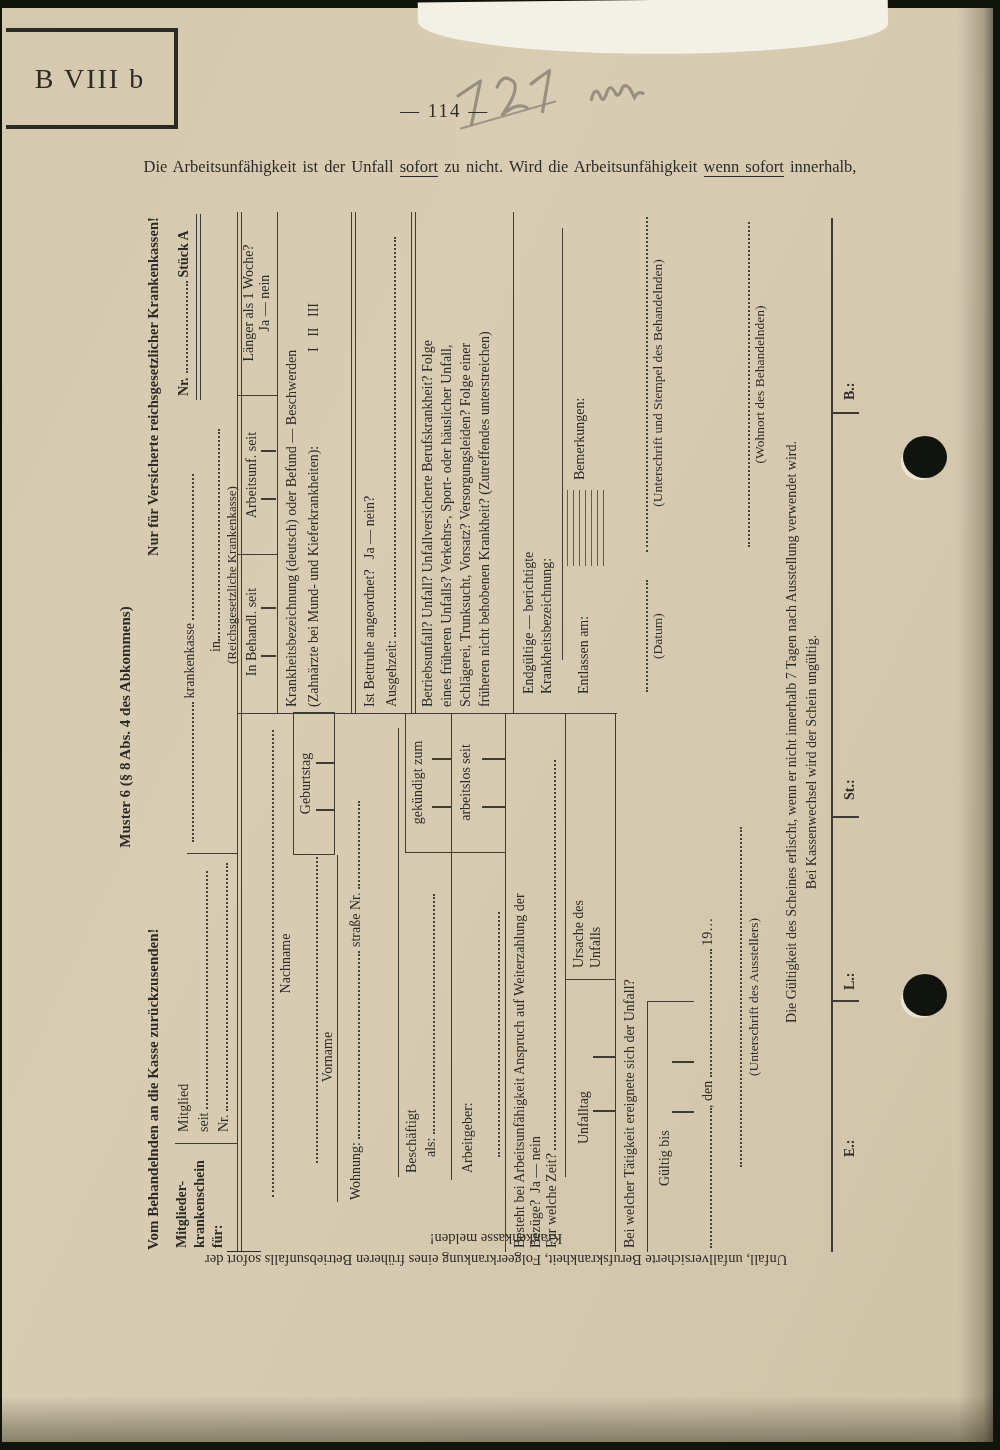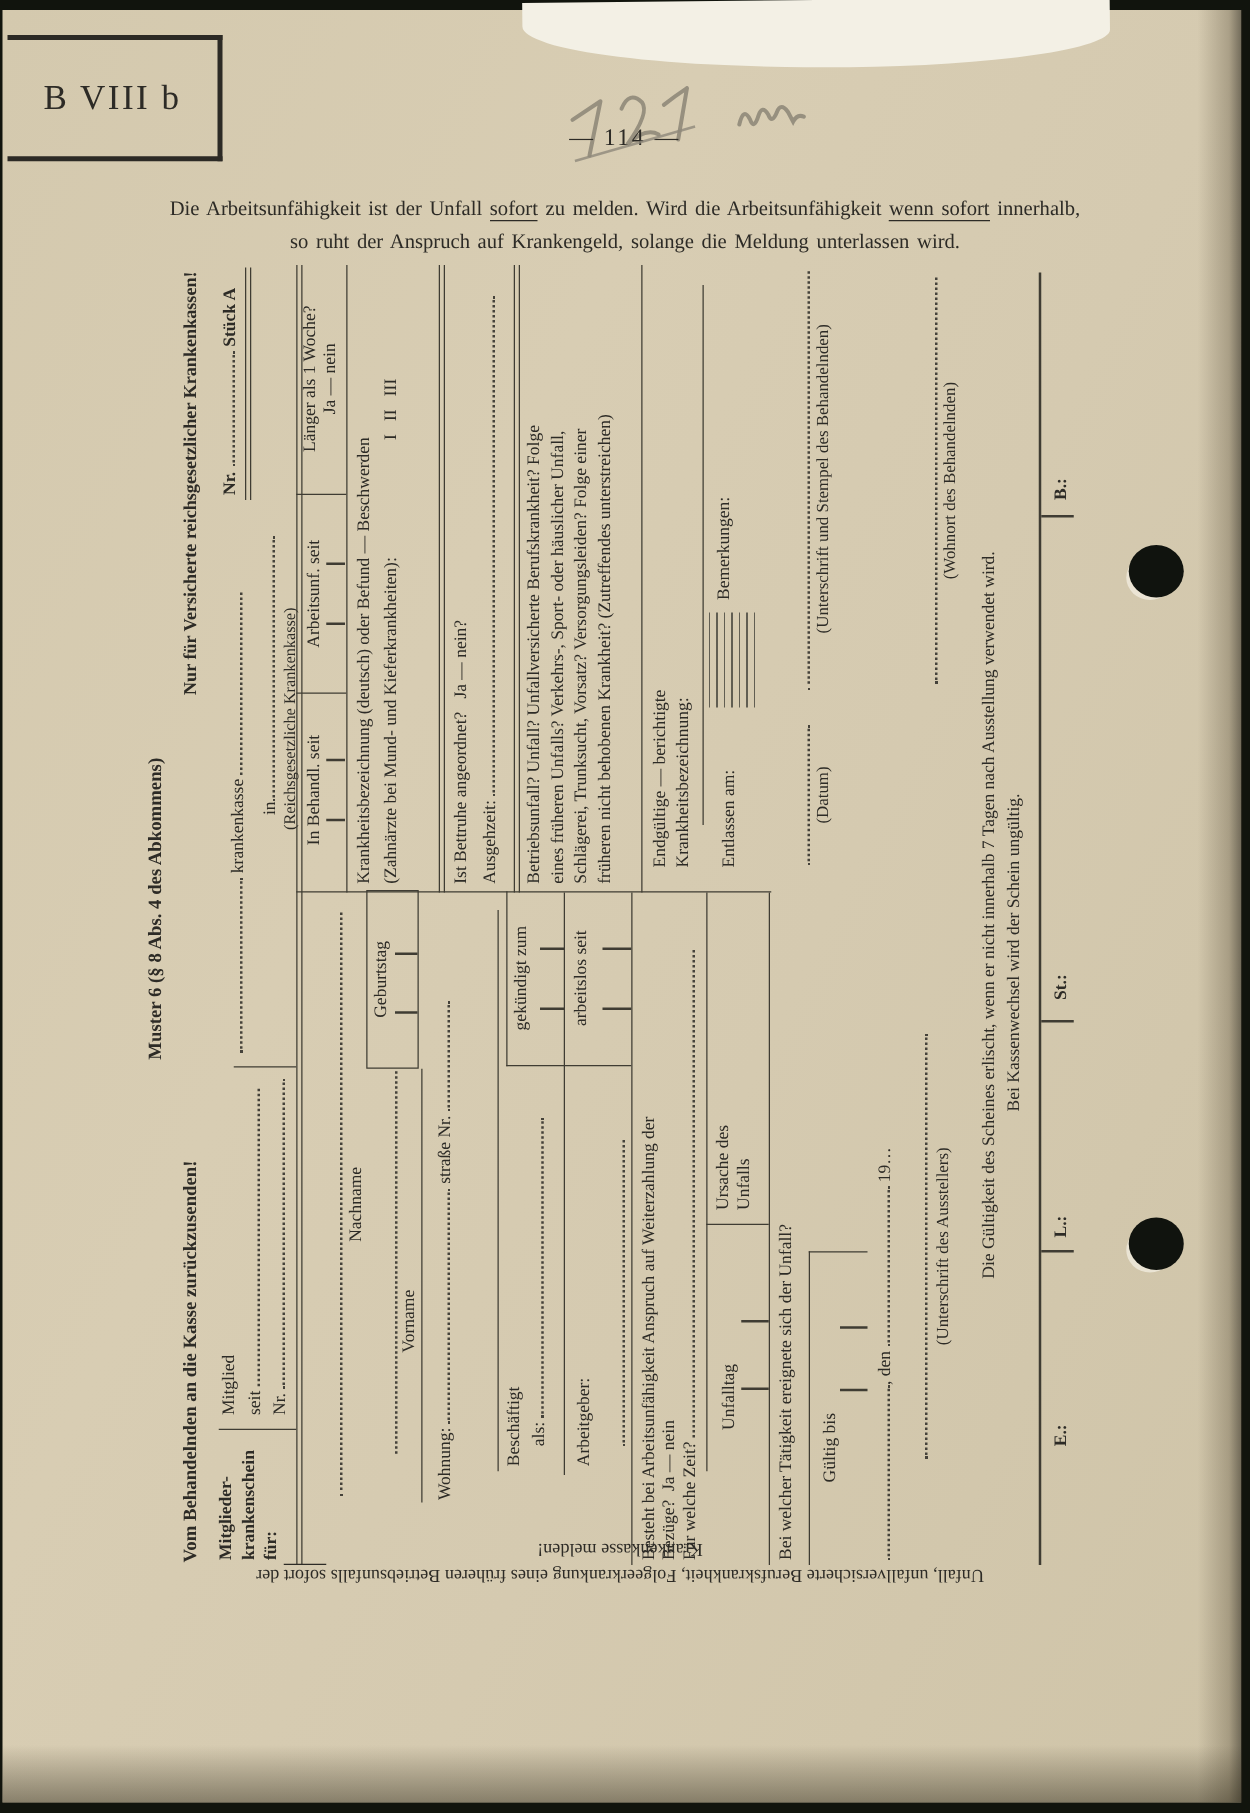--- a/index.html
+++ b/index.html
@@ -12,21 +12,21 @@
          border-radius:0 0 48% 60% / 0 0 30px 38px;transform:rotate(-.6deg);}
   .edge-r{left:958px;top:8px;width:36px;height:1434px;
           background:linear-gradient(to right,rgba(60,50,30,0) 0%,rgba(60,50,30,.28) 70%,rgba(25,22,14,.55) 100%);}
   .edge-b{left:2px;top:1396px;width:991px;height:46px;
           background:linear-gradient(to bottom,rgba(40,35,20,0),rgba(40,35,20,.45));}
   .hole{width:44px;height:42px;border-radius:50%;background:#10130e;
         box-shadow:-5px 5px 0 -3px rgba(238,233,218,.85);}
   .stampbox{left:6px;top:28px;width:168px;height:93px;border:4px solid #2c2a25;border-left:none;
             display:flex;align-items:center;justify-content:center;}
   .stampbox span{font-weight:normal;font-size:28px;letter-spacing:2px;}
-  .pagenum{left:400px;top:100px;width:200px;text-align:center;font-size:19px;letter-spacing:2px;}
+  .pagenum{left:400px;top:100px;width:200px;font-size:19px;letter-spacing:2px;}
   .slash{left:458px;top:114px;width:100px;height:2px;background:#8f887a;transform:rotate(-16deg);opacity:.8;}
   .notice{left:108px;top:154px;width:784px;text-align:center;font-size:16.5px;line-height:26px;word-spacing:2px;}
   .u{border-bottom:1.6px solid #2d2b26;padding-bottom:0px;}
   
   .form-wrap{left:115px;top:212px;width:765px;height:1040px;}
   .form{left:0;top:0;width:1040px;height:765px;transform-origin:0 0;
         transform:rotate(-90deg) translate(-1040px,0);font-size:14px;line-height:17px;}
   .b{font-weight:bold;}
   .ctr{text-align:center;}
   .dots{display:inline-block;border-bottom:2px dotted #45423a;height:11px;vertical-align:baseline;}
@@ -58,22 +58,21 @@
     <path d="M58,32 q8,-14 17,-3 q5,9 -16,32 q16,-12 26,-5"></path>
     <path d="M100,62 L112,22 M92,33 Q102,27 112,22"></path>
     <path d="M150,56 q5,-14 9,-3 q2,9 7,-2 q4,-9 8,0 q2,8 7,-1 q4,-8 9,1 l3,8 q4,-6 9,-3"></path>
   </g>
 </svg>
 
 <div class="abs pagenum">— 114 —</div>
 <div class="abs slash"></div>
 
 <div class="abs notice">
-  <span>Die Arbeitsunfähigkeit ist der Unfall </span><span class="u">sofort</span><span> zu melden. Wird die Arbeitsunfähigkeit </span><span class="u">wenn sofort</span><span> innerhalb,</span><br>
-  <span>so ruht der Anspruch auf Krankengeld, solange die Meldung unterlassen wird.</span>
+  <span>Die Arbeitsunfähigkeit ist der Unfall </span><span class="u">sofort</span><span> zu nicht. Wird die Arbeitsunfähigkeit </span><span class="u">wenn sofort</span><span> innerhalb,</span><br>
 </div>
 
 <div class="abs form-wrap">
 <div class="abs form">
 
   <div class="abs b ctr" style="left:330px;top:2px;width:390px;font-size:15px;">Muster 6 (§ 8 Abs. 4 des Abkommens)</div>
   <div class="abs b" style="left:2px;top:30px;width:380px;font-size:15px;">Vom Behandelnden an die Kasse zurückzusenden!</div>
   <div class="abs b" style="left:696px;top:30px;width:344px;font-size:14.5px;">Nur für Versicherte reichsgesetzlicher Krankenkassen!</div>
 
   <div class="abs b" style="left:4px;top:58px;">Mitglieder-</div>

